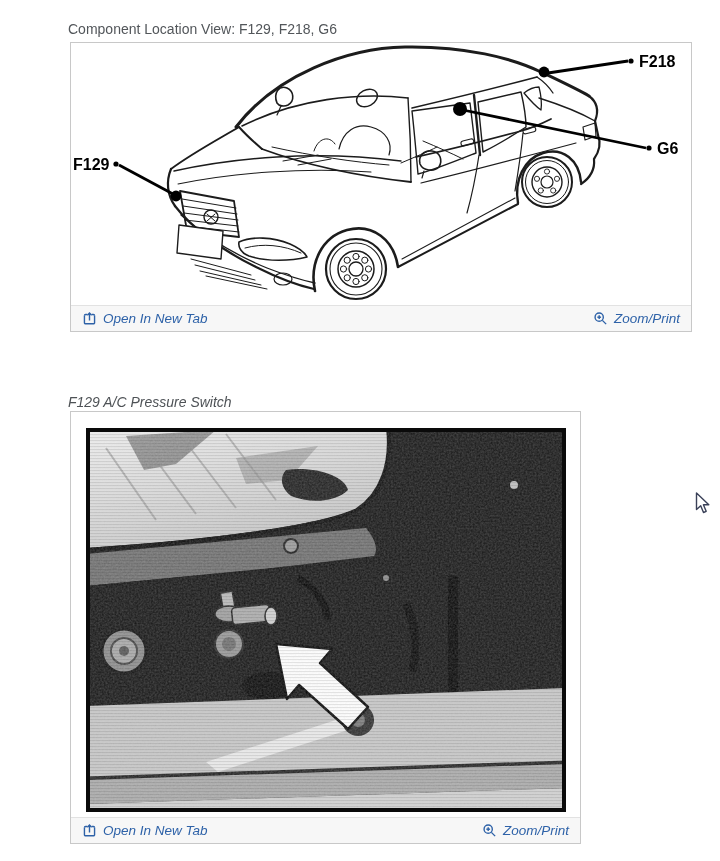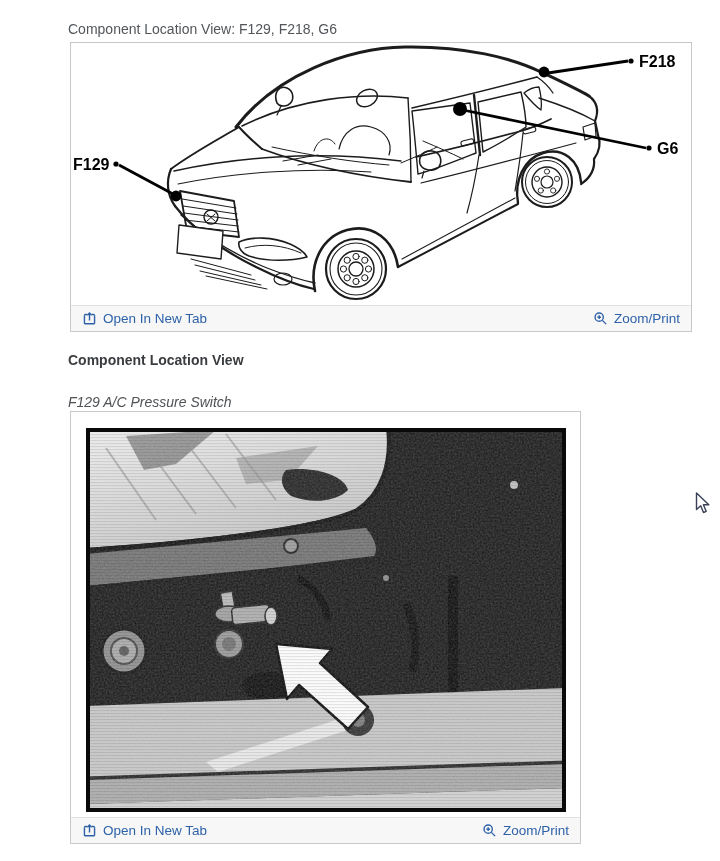--- a/index.html
+++ b/index.html
@@ -16,21 +16,21 @@
   .panel-1 { left:22px; top:42px; width:622px; height:290px; }
   .panel-2 { left:22px; top:411px; width:511px; height:433px; }
 
   .media { position:relative; flex:1 1 auto; background:#fff; overflow:hidden; }
   .media svg.fill { position:absolute; left:0; top:0; }
   .photo-wrap { padding:16px 14px 5px 15px; }
 
   .action-bar { flex:0 0 26px; background:#f7f7f7; border-top:1px solid #e2e2e2;
                 display:flex; align-items:center; justify-content:space-between; padding:0 11px; }
   .action-link { display:flex; align-items:center; gap:6px; color:#2e62a8; font-size:13.5px;
-                 text-decoration:none; cursor:pointer; }
+                 text-decoration:none; cursor:pointer;font-style:italic; }
   .action-link .ic { width:15px; height:15px; flex:0 0 auto; }
   .action-link .ic path, .action-link .ic circle, .action-link .ic line { stroke:#2e62a8; }
 
   .cursor { position:absolute; left:647px; top:492px; width:16px; height:22px; }
 
   .callout-text { font-family:"Liberation Sans", sans-serif; font-size:16px; font-weight:bold; fill:#000; }
 </style>
 </head>
 <body>
 
@@ -182,21 +182,20 @@
           <circle cx="6.6" cy="6.6" r="4.4" fill="none"></circle>
           <line x1="10" y1="10" x2="14" y2="14"></line>
           <line x1="4.6" y1="6.6" x2="8.6" y2="6.6"></line>
           <line x1="6.6" y1="4.6" x2="6.6" y2="8.6"></line>
         </svg>
         <span>Zoom/Print</span>
       </a>
     </div>
   </section>
 
-  <h2 class="section-heading">Component Location View</h2>
   <div class="caption c2">F129 A/C Pressure Switch</div>
 
   <section class="panel panel-2">
     <div class="media photo-wrap">
       <svg width="480" height="384" viewBox="0 0 480 384">
         <defs>
           <linearGradient id="hl" x1="0" y1="0" x2="0.6" y2="1">
             <stop offset="0" stop-color="#f0f0f0"></stop>
               <stop offset="1" stop-color="#c4c4c4"></stop>
           </linearGradient>

